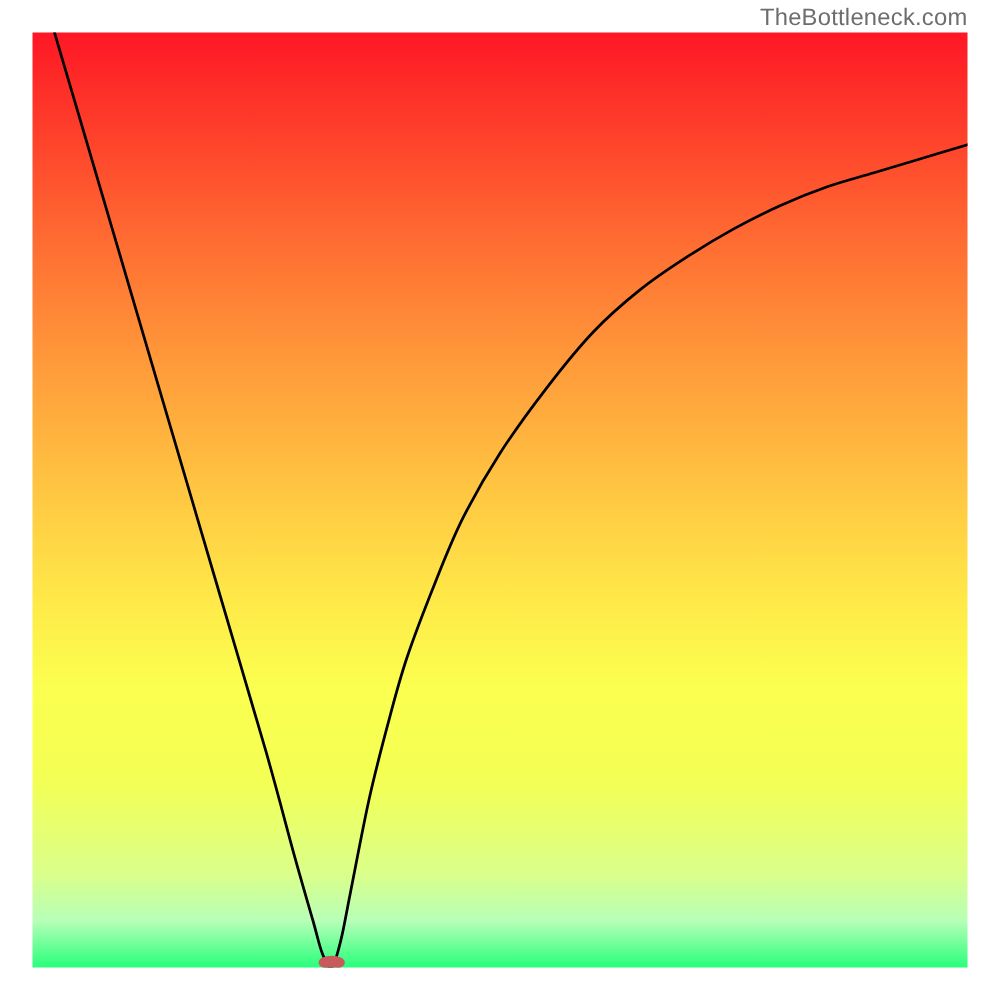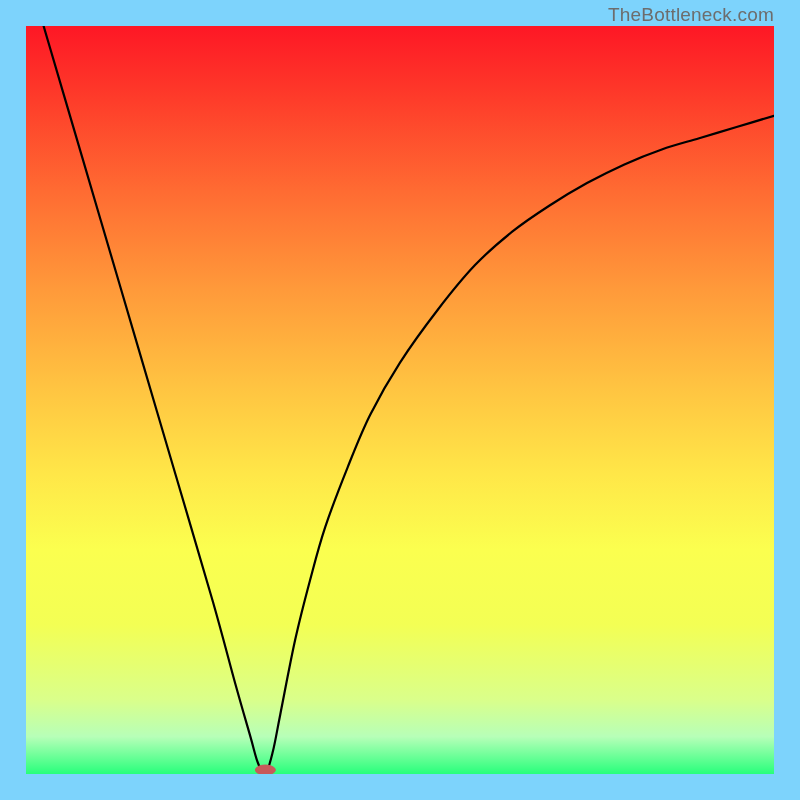--- a/index.html
+++ b/index.html
@@ -7,21 +7,21 @@
     padding: 0;
     width: 800px;
     height: 800px;
     background: #000000;
     overflow: hidden;
   }
   .stage {
     position: relative;
     width: 800px;
     height: 800px;
-    background: #7dd3fc;
+    background: #ffffff;
   }
   .chart-area {
     position: absolute;
     left: 26px;
     top: 26px;
     width: 748px;
     height: 748px;
     background: linear-gradient(to bottom,
       #fe1725 0%,
       #fe3d2a 10%,

